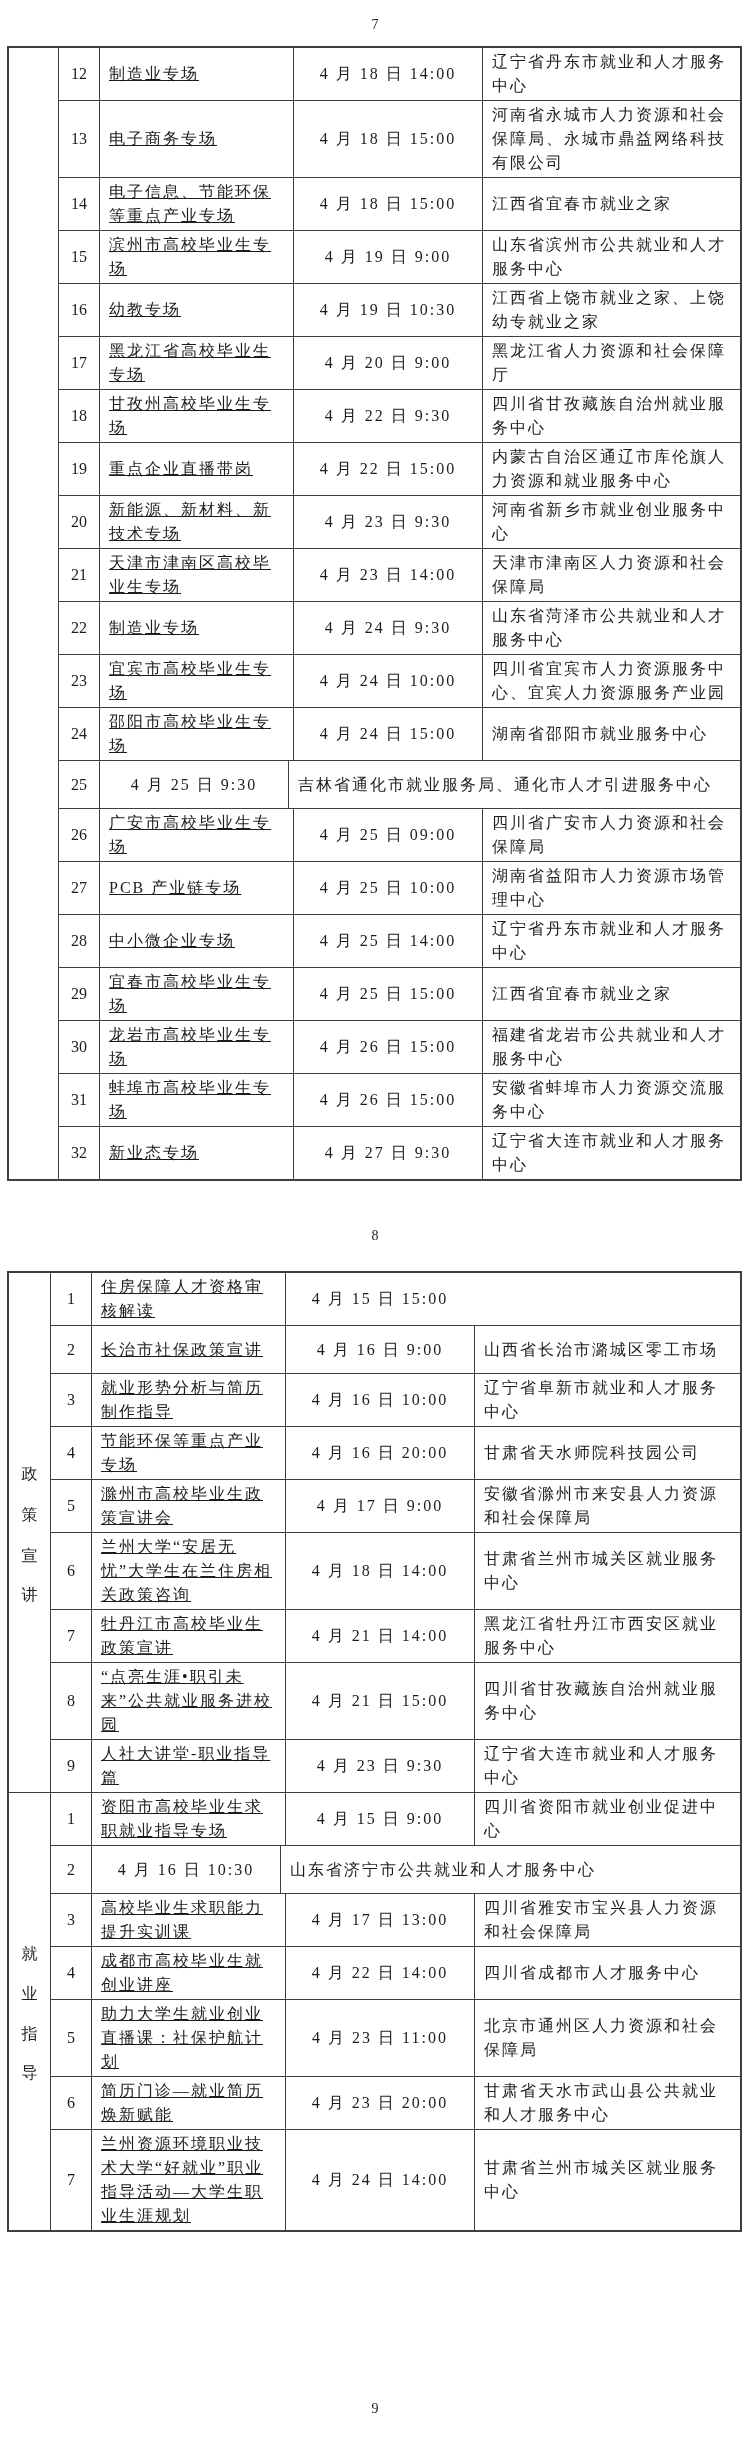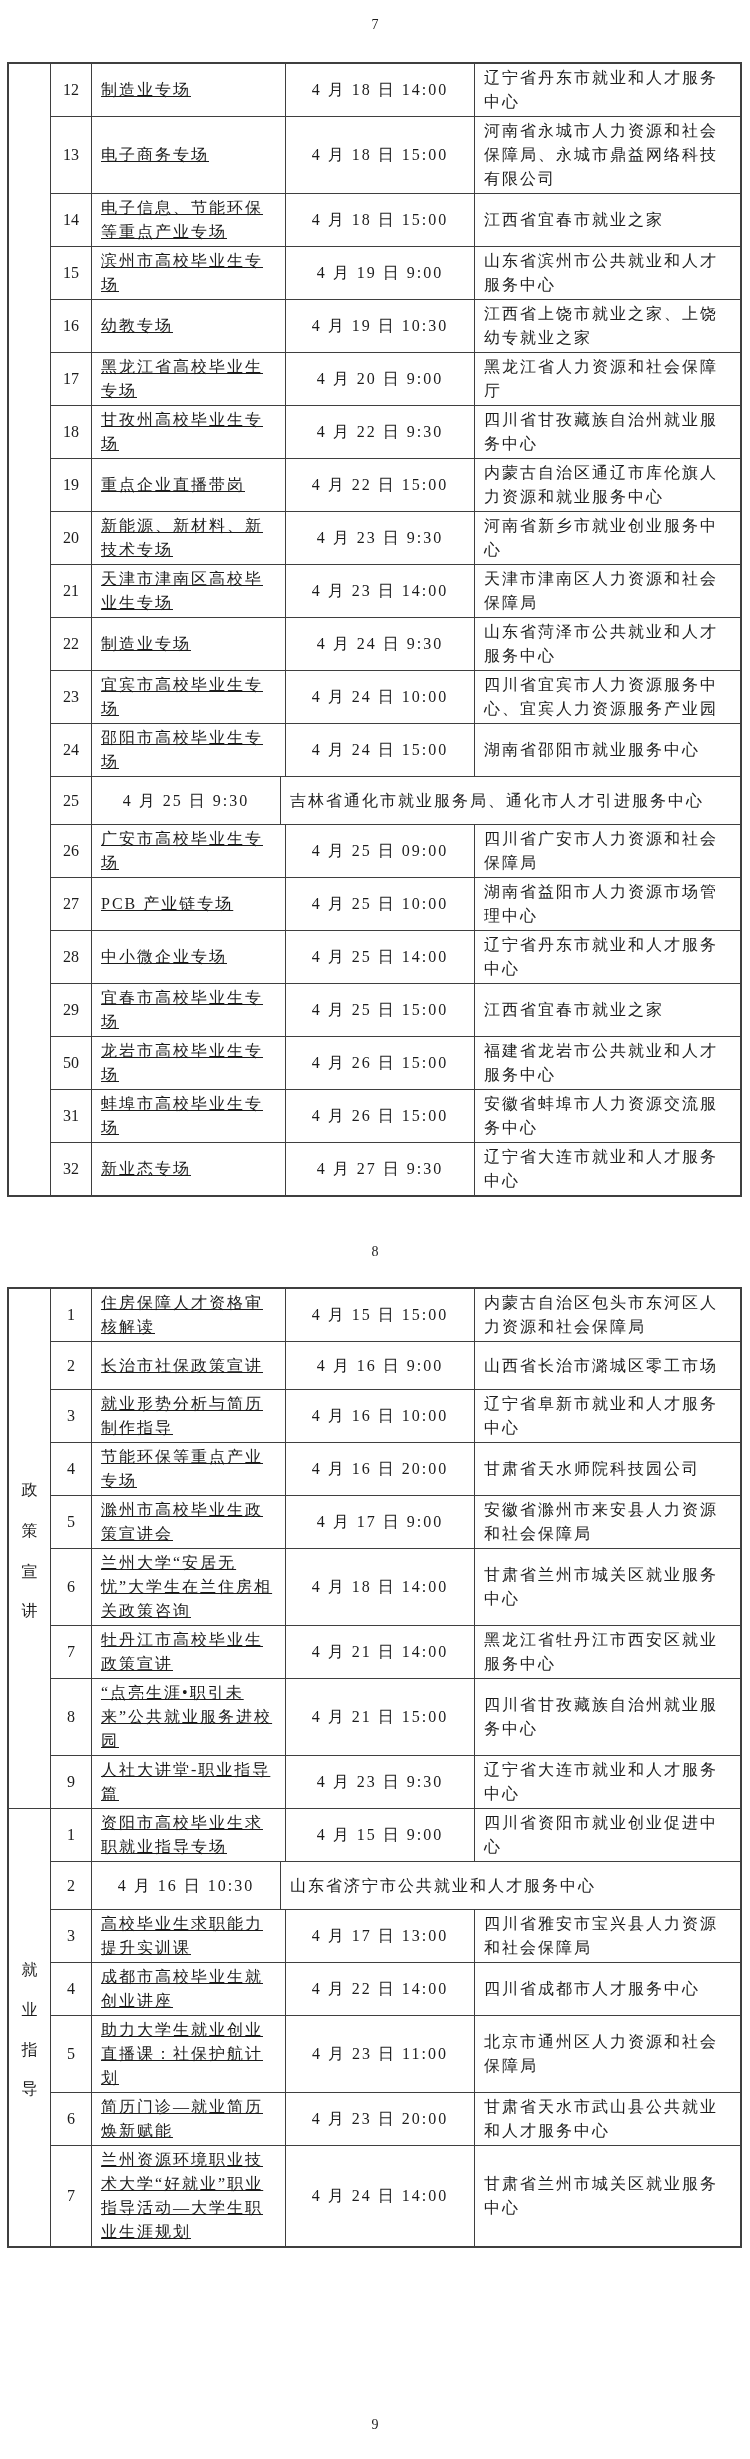--- a/index.html
+++ b/index.html
@@ -19,21 +19,21 @@
     text-align:center;font-size:14px;letter-spacing:0;
     line-height:18px;color:var(--text);
   }
   .pageno-7{padding-top:16px;}
   .pageno-8{margin-top:46px;margin-bottom:26px;}
   .pageno-9{margin-top:168px;}
   .doc-table{
     margin-left:7px;width:735px;box-sizing:border-box;
     border:2px solid var(--line);
   }
-  .table-1{margin-top:28px;}
+  .table-1{margin-top:12px;padding-left:8px;}
   .section{display:flex;}
   .section + .section{border-top:1px solid var(--line);}
   .cat-cell{
     width:41px;flex:0 0 41px;display:flex;
     align-items:center;justify-content:center;
   }
   .vtext{
     writing-mode:vertical-rl;text-orientation:upright;
     letter-spacing:40px;line-height:1;font-size:16px;
   }
@@ -181,21 +181,21 @@
   </div>
 
   <div class="row">
     <div class="cell cell-num">29</div>
     <div class="cell cell-event">宜春市高校毕业生专场</div>
     <div class="cell cell-date">4 月 25 日 15:00</div>
     <div class="cell cell-org">江西省宜春市就业之家</div>
   </div>
 
   <div class="row">
-    <div class="cell cell-num">50</div>
+    <div class="cell cell-num">30</div>
     <div class="cell cell-event">龙岩市高校毕业生专场</div>
     <div class="cell cell-date">4 月 26 日 15:00</div>
     <div class="cell cell-org">福建省龙岩市公共就业和人才服务中心</div>
   </div>
 
   <div class="row">
     <div class="cell cell-num">31</div>
     <div class="cell cell-event">蚌埠市高校毕业生专场</div>
     <div class="cell cell-date">4 月 26 日 15:00</div>
     <div class="cell cell-org">安徽省蚌埠市人力资源交流服务中心</div>
@@ -216,21 +216,20 @@
 <div class="doc-table table-2">
   <div class="section">
     <div class="cat-cell">
       <span class="vtext">政策宣讲</span>
     </div>
     <div class="rows">
   <div class="row">
     <div class="cell cell-num">1</div>
     <div class="cell cell-event">住房保障人才资格审核解读</div>
     <div class="cell cell-date">4 月 15 日 15:00</div>
-    <div class="cell cell-org">内蒙古自治区包头市东河区人力资源和社会保障局</div>
   </div>
 
   <div class="row">
     <div class="cell cell-num">2</div>
     <div class="cell cell-event">长治市社保政策宣讲</div>
     <div class="cell cell-date">4 月 16 日 9:00</div>
     <div class="cell cell-org">山西省长治市潞城区零工市场</div>
   </div>
 
   <div class="row">

